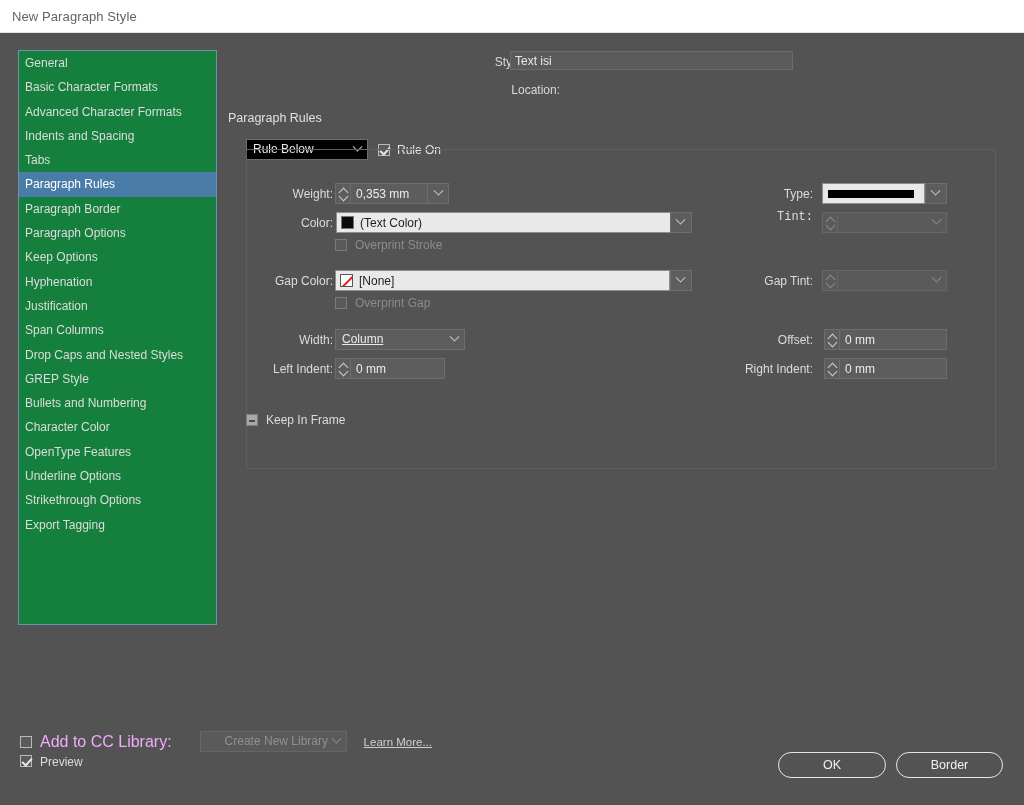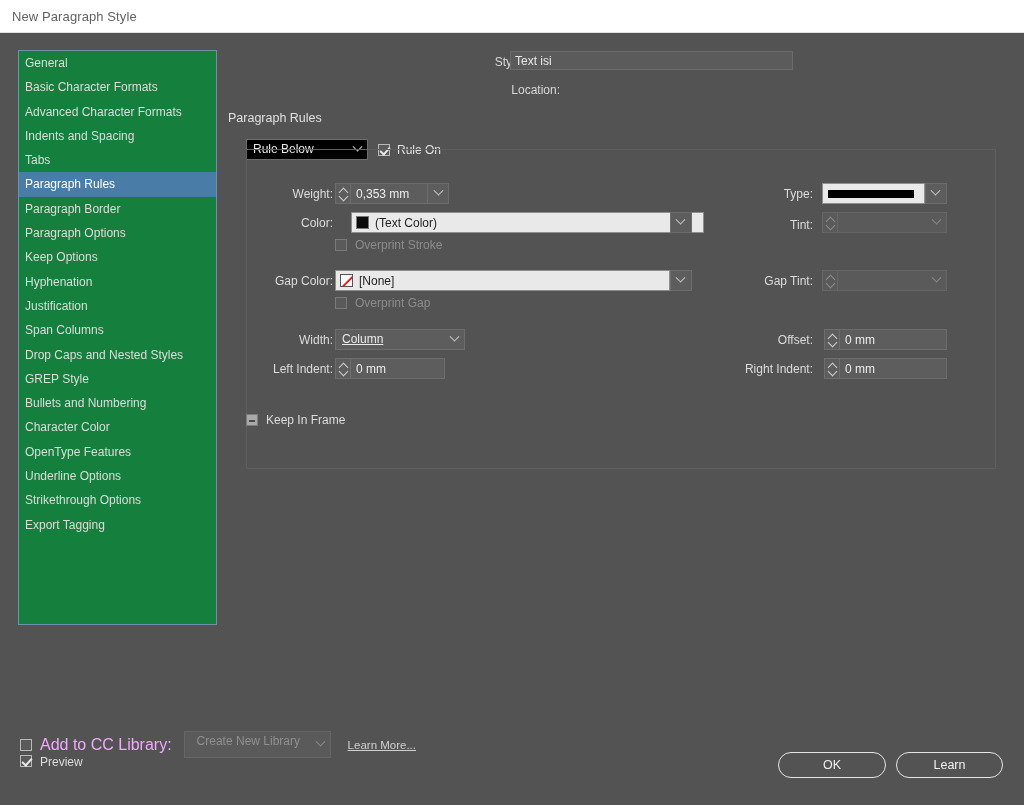--- a/index.html
+++ b/index.html
@@ -300,28 +300,28 @@
   #keep-in-frame-label { font-size: 12px; color: #dcdcdc; }
 
   
   #cc-wrap {
     position: absolute; left: 20px; top: 698px;
     display: flex; align-items: center; gap: 8px;
   }
   #cc-label { font-size: 16px; color: #f0abfc; }
   #cc-library-select {
     position: relative;
-    width: 147px; height: 27px;
+    width: 147px; height: 21px;
     background: #5a5a5a;
     border: 1px solid #666;
     color: #909090;
     font-size: 12px;
-    padding-left: 12px;
+    padding-left: 24px;
     line-height: 19px;
-    margin-left: 4px;
+    margin-left: 20px;
     cursor: default;
   }
   #learn-more {
     font-size: 11.5px;
     color: #cfcfcf;
     text-decoration: underline;
     margin-left: 9px;
     cursor: pointer;
   }
   #preview-wrap {
@@ -401,21 +401,21 @@
     <div class="groupbox"></div>
 
     <div class="fld-label" style="left:20px; top:154px; width:85px;">Weight:</div>
     <div class="stepper" style="left:107px; top:150px;"></div>
     <input class="numfield" style="left: 122px; top: 150px; width: 78px;" type="text" value="0,353 mm">
     <div class="unitbtn" style="left:200px; top:150px;">
       <span class="caret" style="right:6px;"></span>
     </div>
 
     <div class="fld-label" style="left:20px; top:183px; width:85px;">Color:</div>
-    <div class="colorfield" style="left:123px; top:179px; width:353px;">
+    <div class="colorfield" style="left:108px; top:179px; width:353px;">
       <span class="swatch-black"></span>
       <span class="ctext">(Text Color)</span>
     </div>
     <div class="cf-arrow" style="left:442px; top:179px;">
       <span class="caret" style="right:7px;"></span>
     </div>
 
     <div style="position:absolute; left:107px; top:205px; display:flex; align-items:center; gap:8px;">
       <span class="chk disabled"></span>
       <span class="fld-label disabled" style="position:static;">Overprint Stroke</span>
@@ -446,21 +446,21 @@
     <input class="numfield" style="left: 122px; top: 325px; width: 95px;" type="text" value="0 mm">
 
     <div class="fld-label" style="left:500px; top:154px; width:85px;">Type:</div>
     <div id="type-field" style="left:594px; top:150px; width:103px;">
       <span id="type-line"></span>
     </div>
     <div class="cf-arrow" style="left:697px; top:150px;">
       <span class="caret" style="right:7px;"></span>
     </div>
 
-    <div class="fld-label" style="left:500px; top:185px; width:85px;">Tint:</div>
+    <div class="fld-label" style="left:500px; top:177px; width:85px;font-family:Liberation Mono, monospace;">Tint:</div>
     <div class="stepper dim" style="left:594px; top:179px; background:#5a5a5a; border-color:#666;"></div>
     <div class="tintcombo" style="left:609px; top:179px; width:110px;">
       <span style="padding-left:5px; line-height:19px; color:#8f8f8f; font-size:12px;"></span>
       <span class="caret dim"></span>
     </div>
 
     <div class="fld-label" style="left:490px; top:241px; width:95px;">Gap Tint:</div>
     <div class="stepper dim" style="left:594px; top:237px; background:#5a5a5a; border-color:#666;"></div>
     <div class="tintcombo" style="left:609px; top:237px; width:110px;">
       <span style="padding-left:5px; line-height:19px; color:#8f8f8f; font-size:12px;"></span>
@@ -491,15 +491,15 @@
     </span>
     <span id="learn-more">Learn More...</span>
   </div>
 
   <div id="preview-wrap">
     <span class="chk checked"></span>
     <span id="preview-label">Preview</span>
   </div>
 
   <div class="pillbtn" id="ok-button">OK</div>
-  <div class="pillbtn" id="cancel-button">Learn</div>
+  <div class="pillbtn" id="cancel-button">Border</div>
 
 </div>
 
 </body></html>

